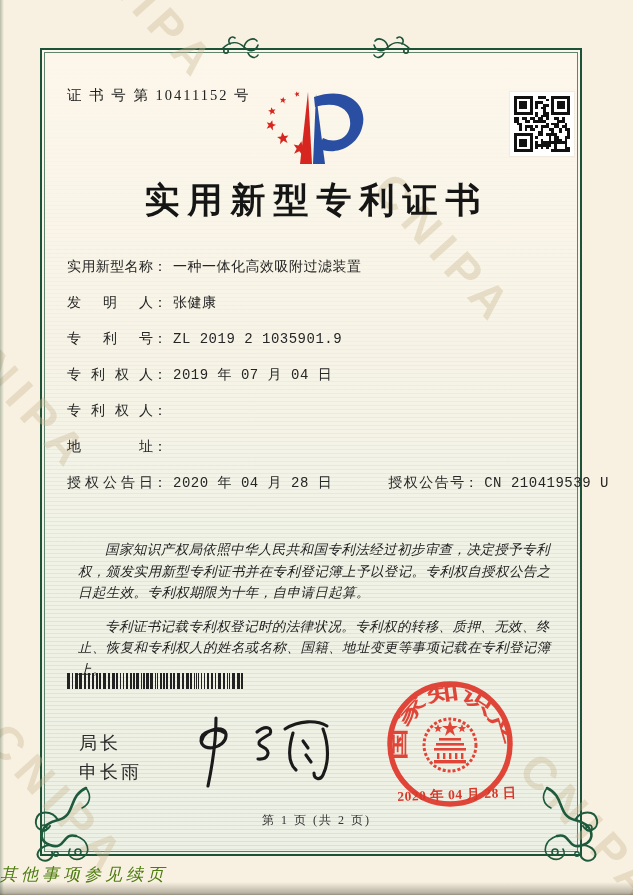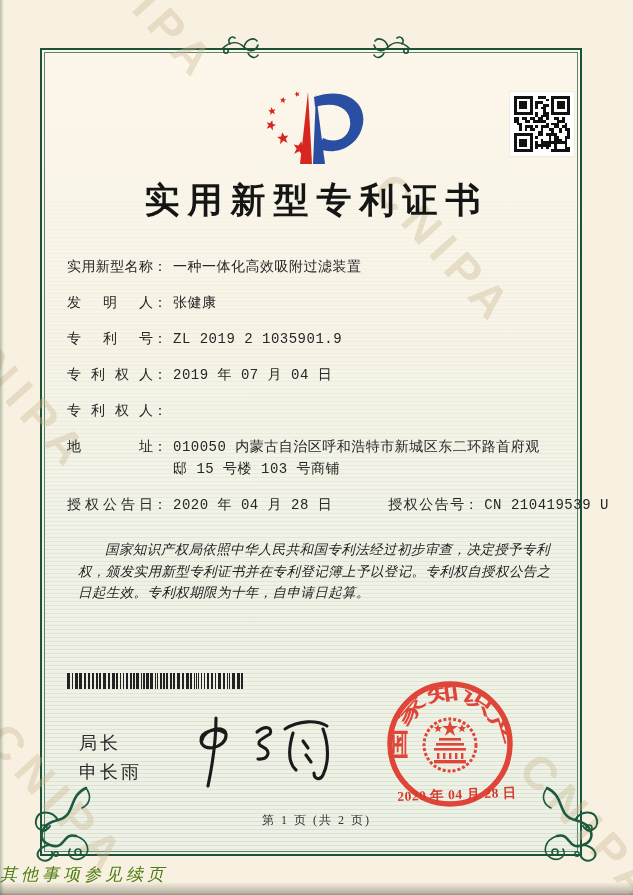--- a/index.html
+++ b/index.html
@@ -127,20 +127,21 @@
     <path stroke-width="1.6" d="M50,54 C62,58 66,70 56,76 C48,80 40,74 44,67"></path>
     <path stroke-width="1.6" d="M60,6 C66,14 64,22 56,26"></path>
     <circle stroke-width="1.6" cx="18" cy="46" r="3"></circle>
     <circle stroke-width="1.6" cx="52" cy="70" r="3"></circle>
     <circle stroke-width="1.4" cx="30" cy="72" r="2.2"></circle>
   </g>
 </svg>
 
 <div class="content">
 
+  <div class="cert-no">证 书 号 第 10411152 号</div>
 
   <svg class="logo" viewBox="0 0 118 80">
     <defs>
       <path id="st" d="M0,-6 L1.8,-1.8 6,-1.8 2.7,1.2 4,6 0,3 -4,6 -2.7,1.2 -6,-1.8 -1.8,-1.8 Z"></path>
     </defs>
     <g fill="#d7261f">
       <use href="#st" transform="translate(50,60) scale(1.15) rotate(12)"></use>
       <use href="#st" transform="translate(33,50) scale(0.95) rotate(-8)"></use>
       <use href="#st" transform="translate(21,37) scale(0.8) rotate(15)"></use>
       <use href="#st" transform="translate(22,23) scale(0.62) rotate(-10)"></use>
@@ -321,34 +322,34 @@
         <span class="fcolon">：</span>
         <span class="fvalue">2019 年 07 月 04 日</span>
     </div>
     <div class="field-row">
       <span class="flabel">专利权人</span>
         <span class="fcolon">：</span>
     </div>
     <div class="field-row">
       <span class="flabel">地址</span>
         <span class="fcolon">：</span>
-        <span class="fvalue wrap">010050 内蒙古自治区呼和浩特市新城区东二环路首府观邸 15 号楼 103 号商铺</span>
     </div>
     <div class="field-row">
       <span class="flabel">授权公告日</span>
         <span class="fcolon">：</span>
         <span class="fvalue">2020 年 04 月 28 日</span>
       <span class="flabel2">授权公告号</span>
         <span class="fcolon">：</span>
         <span class="fvalue">CN 210419539 U</span>
     </div>
   </div>
 
   <div class="body-text">
     <p>国家知识产权局依照中华人民共和国专利法经过初步审查，决定授予专利权，颁发实用新型专利证书并在专利登记簿上予以登记。专利权自授权公告之日起生效。专利权期限为十年，自申请日起算。</p>
+    <p>专利证书记载专利权登记时的法律状况。专利权的转移、质押、无效、终止、恢复和专利权人的姓名或名称、国籍、地址变更等事项记载在专利登记簿上。</p>
   </div>
 
   <svg class="barcode" id="barcode-svg" viewBox="0 0 182 16" preserveAspectRatio="none">
       <rect x="0" y="0" width="3" height="16" fill="#222"></rect>
       <rect x="5" y="0" width="1" height="16" fill="#222"></rect>
       <rect x="8" y="0" width="3" height="16" fill="#222"></rect>
       <rect x="12" y="0" width="3" height="16" fill="#222"></rect>
       <rect x="17" y="0" width="2" height="16" fill="#222"></rect>
       <rect x="21" y="0" width="2" height="16" fill="#222"></rect>
       <rect x="25" y="0" width="2" height="16" fill="#222"></rect>

